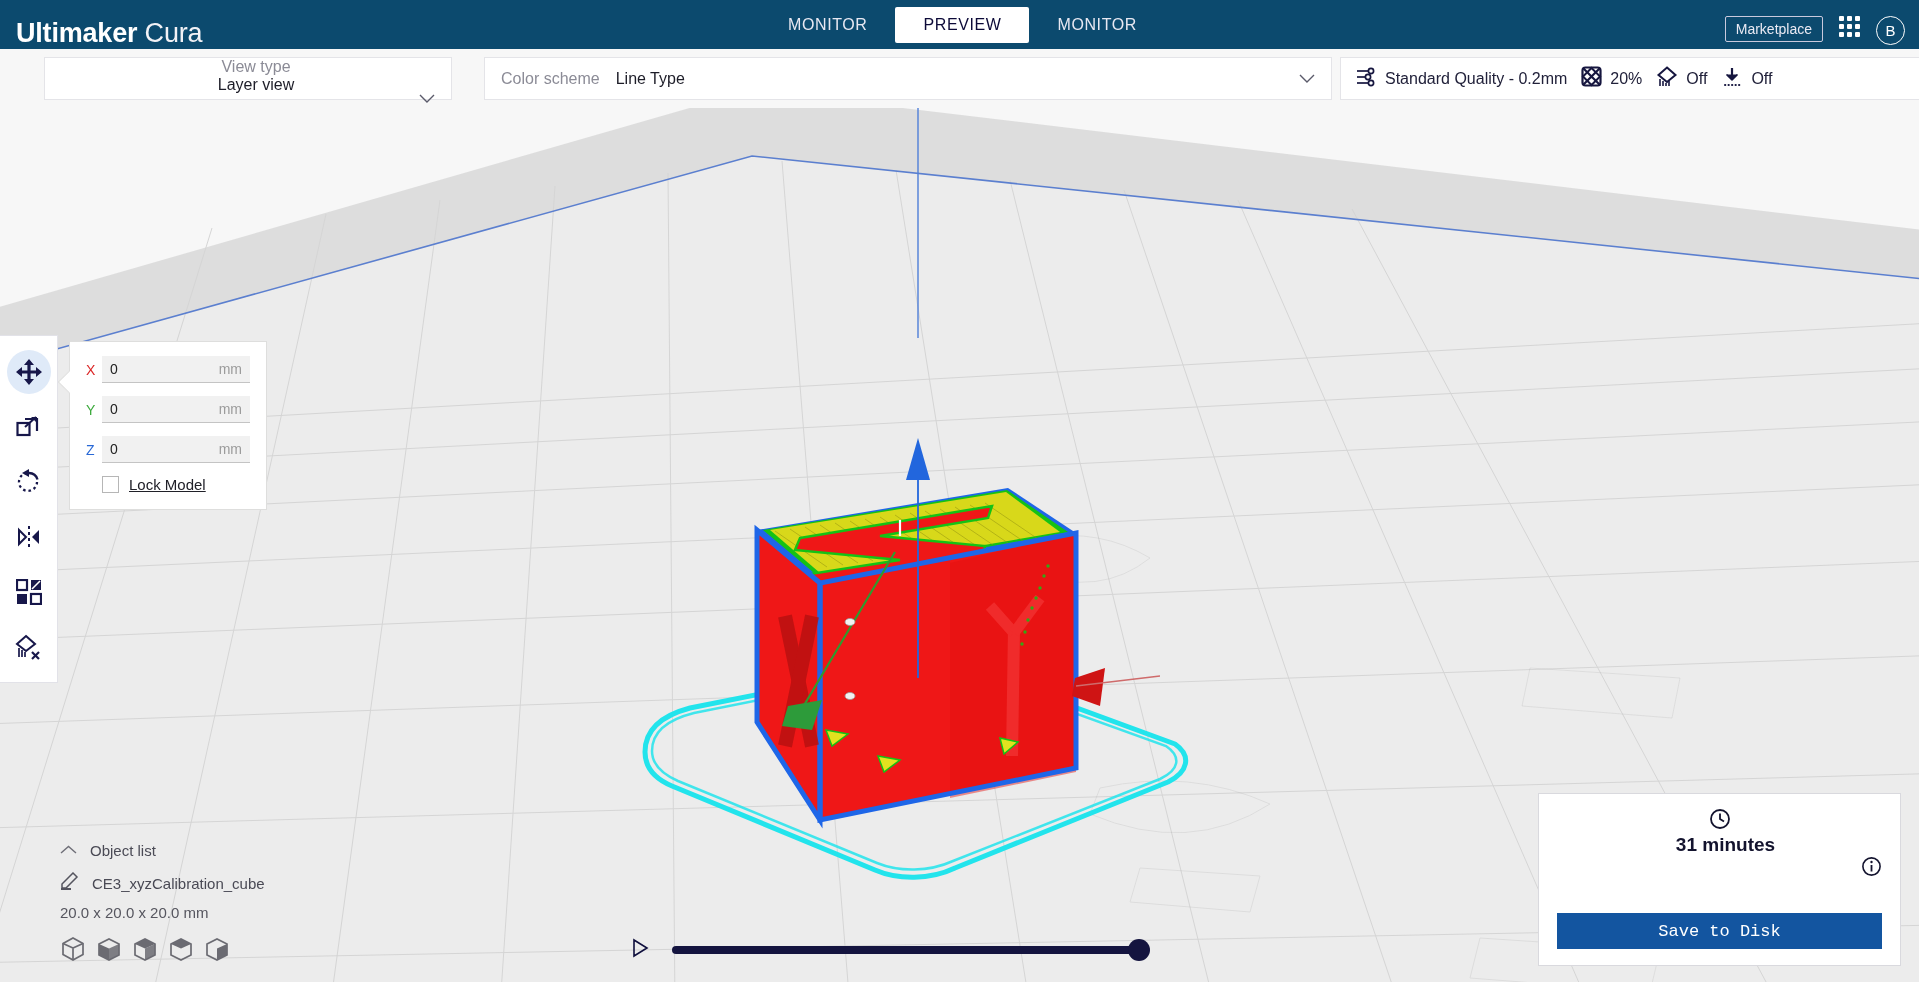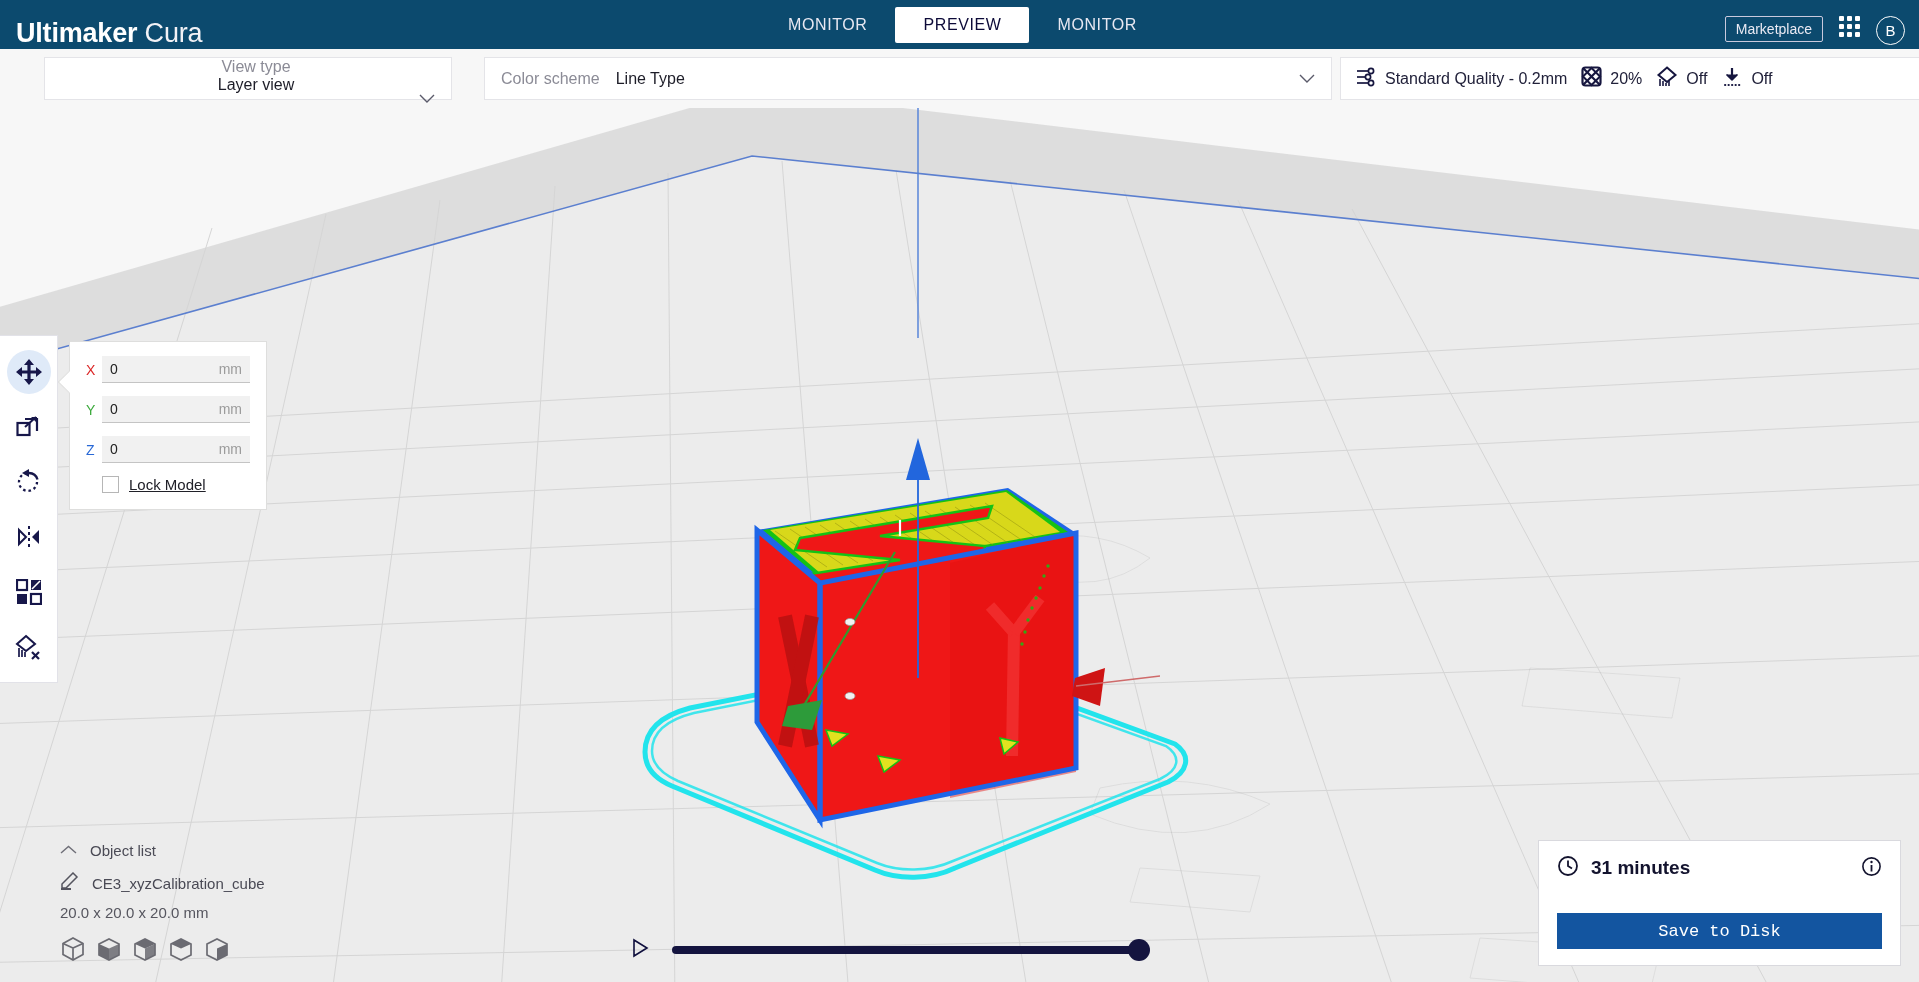--- a/index.html
+++ b/index.html
@@ -131,21 +131,21 @@
     content: ""; position: absolute; left: 50%; margin-left: -5px; bottom: -6px;
     width: 9px; height: 9px; background: #fff; border-right: 1px solid #b8b8c2; border-bottom: 1px solid #b8b8c2;
     transform: rotate(45deg);
   }
 
   
   .printcard {
     position: absolute; right: 18px; bottom: 16px; width: 363px;
     background: #ffffff; border: 1px solid #d9d9de; padding: 14px 18px 16px 18px;
   }
-  .pc-row1 { display: flex; align-items: center; }
+  .pc-row1 { display: flex; align-items: center; flex-direction: column; }
   .pc-time { font-size: 19px; font-weight: bold; color: #13132e; margin-left: 12px; }
   .pc-info { margin-left: auto; cursor: pointer; color: #13132e; }
   .pc-row2 { display: flex; align-items: center; margin-top: 10px; }
   .pc-mat { font-size: 14px; color: #2a2a3c; margin-left: 12px; }
   .save-btn {
     margin-top: 32px; width: 100%; height: 36px; background: #1355a0; color: #ffffff;
     font-size: 17px; display: flex; align-items: center; justify-content: center; cursor: pointer;
     border: none; font-family: Liberation Mono, monospace;
   }
 </style>

